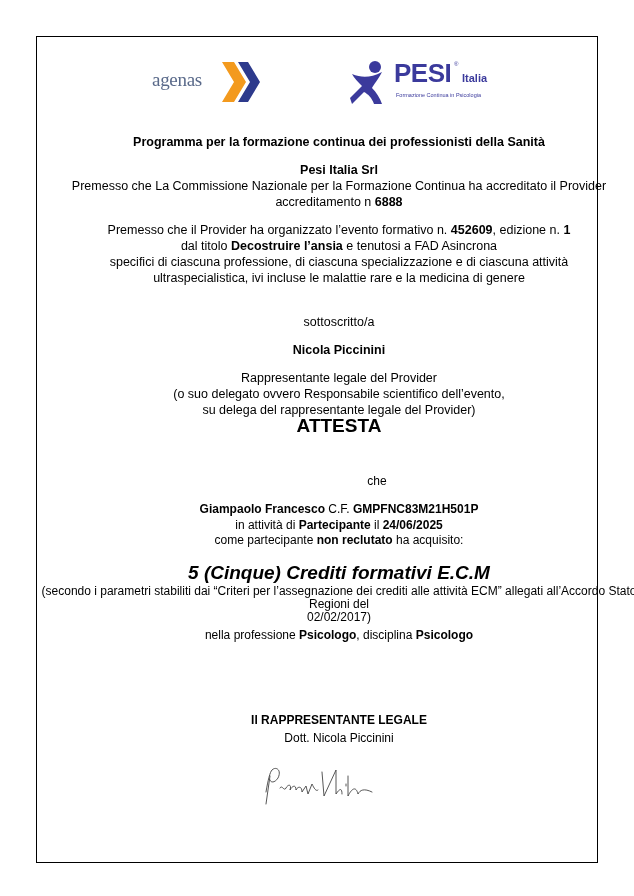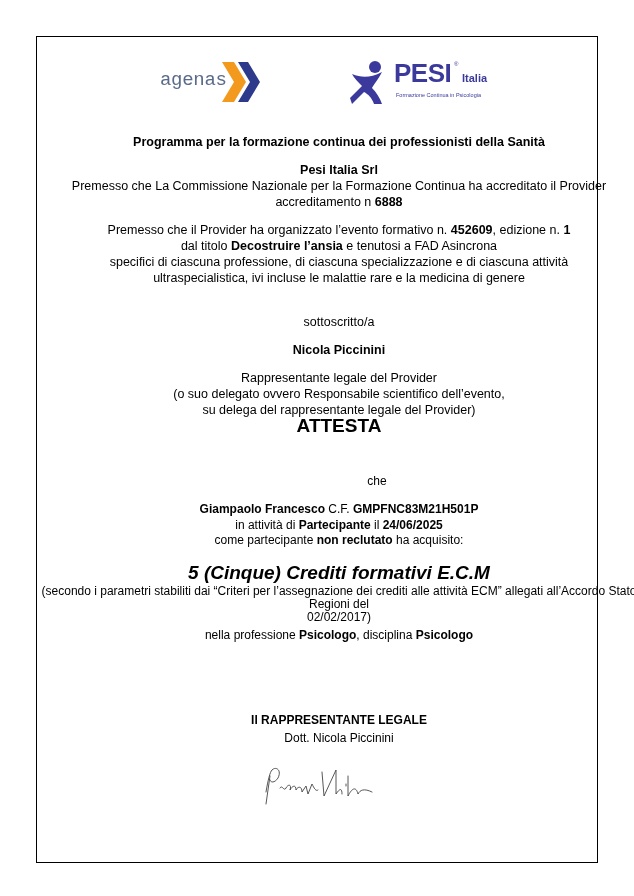--- a/index.html
+++ b/index.html
@@ -6,21 +6,21 @@
     body { width: 634px; height: 896px; position: relative; font-family: "Liberation Sans", sans-serif; color: #000; overflow: hidden; }
     .frame { position: absolute; left: 36px; top: 36px; width: 562px; height: 827px; border: 1px solid #000; box-sizing: border-box; }
     .abs { position: absolute; left: 36px; width: 606px; text-align: center; }
     .t13 { font-size: 12.5px; line-height: 16px; }
     .t12 { font-size: 12px; line-height: 15.5px; }
     .small { font-size: 12px; line-height: 13px; }
     b { font-weight: bold; }
 
     
     .agenas { position: absolute; left: 152px; top: 60px; width: 112px; height: 46px; }
-    .agenas-text { position: absolute; left: 8px; top: 9px; font-size: 19px; color: #5a6a8a; letter-spacing: -0.3px; font-family: Liberation Mono, monospace; }
+    .agenas-text { position: absolute; left: 0; top: 9px; font-size: 19px; color: #5a6a8a; letter-spacing: -0.3px; font-family: Liberation Serif, serif; }
     .agenas-mark { position: absolute; left: 64px; top: 0px; width: 48px; height: 44px; }
     .pesi { position: absolute; left: 348px; top: 56px; width: 160px; height: 52px; text-align: center; }
     .pesi-fig { position: absolute; left: 0; top: 2px; width: 46px; height: 48px; }
     .pesi-name { position: absolute; left: 46px; top: 2px; font-size: 26px; font-weight: bold; color: #3b3a9c; letter-spacing: -0.5px; }
     .pesi-reg { position: absolute; left: 106px; top: 5px; font-size: 6px; color: #3b3a9c; }
     .pesi-italia { position: absolute; left: 114px; top: 16px; font-size: 11px; font-weight: bold; color: #3b3a9c; }
     .pesi-tag { position: absolute; left: 48px; top: 36px; font-size: 5.5px; color: #3b3a9c; white-space: nowrap; }
 
     .attesta { font-size: 19px; font-weight: bold; line-height: 22px; }
     .crediti { font-size: 19px; font-weight: bold; line-height: 22px; }

